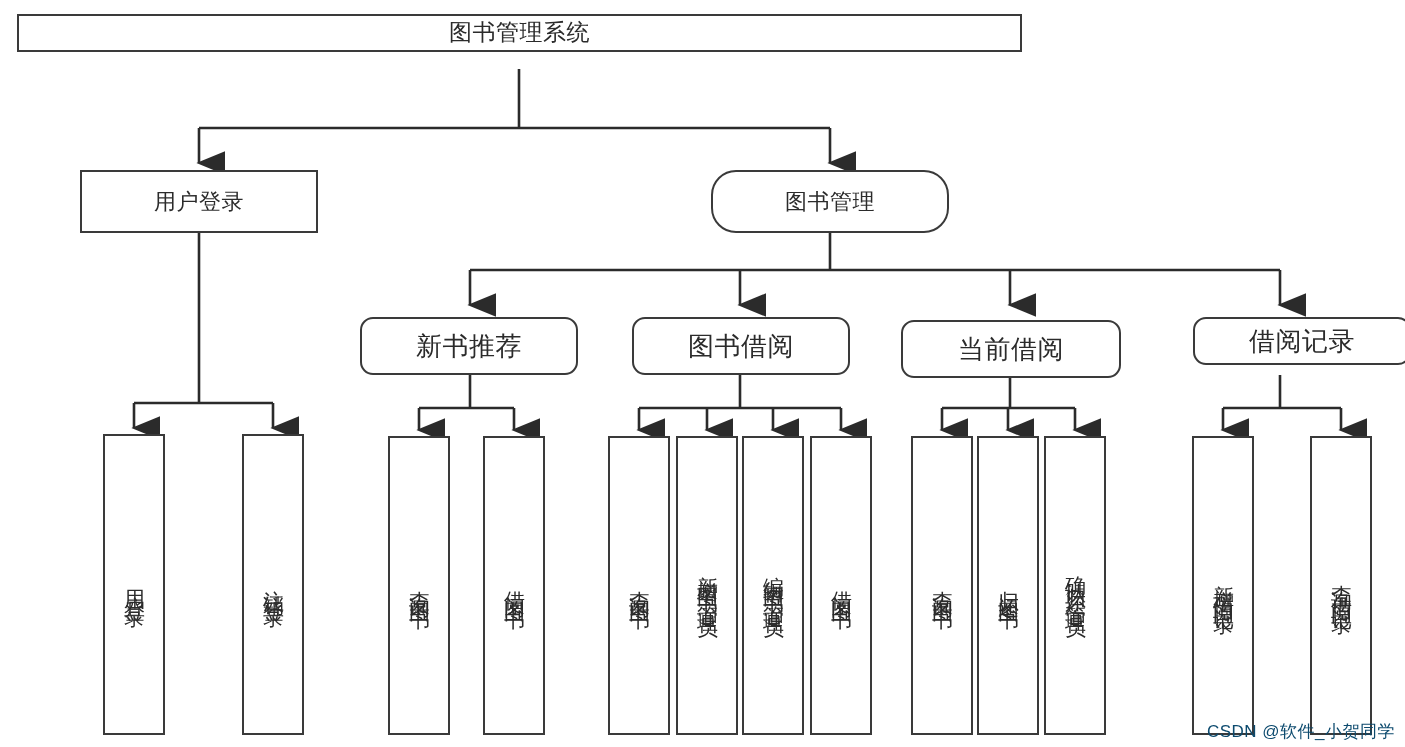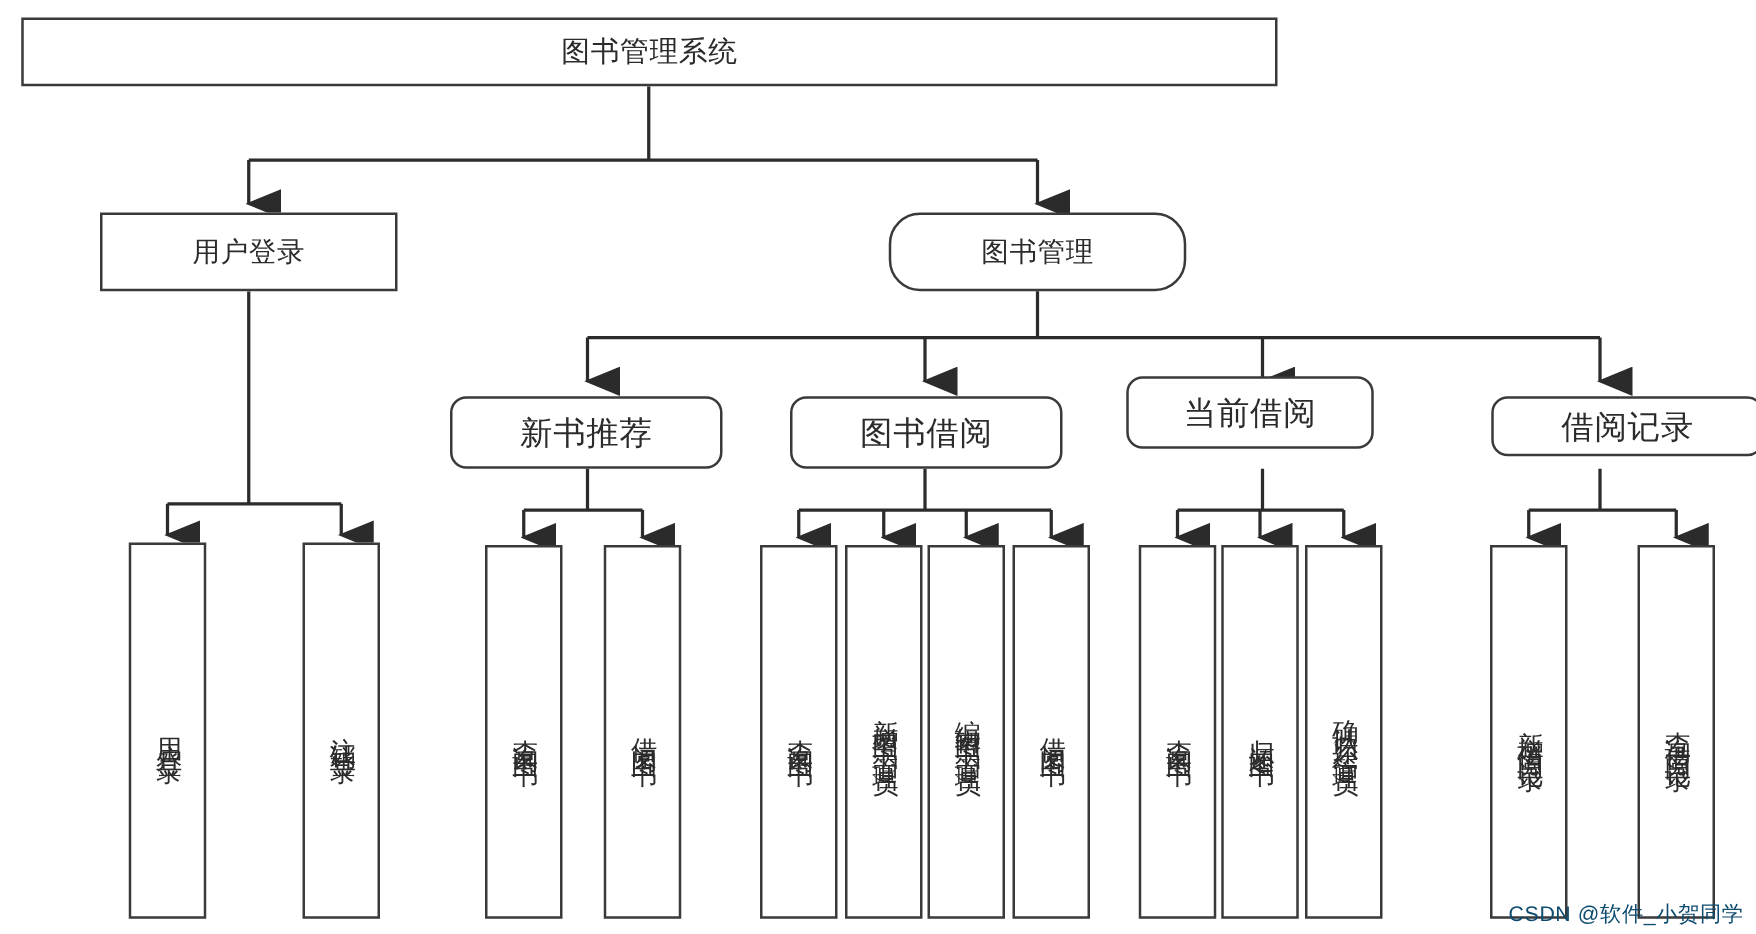--- a/index.html
+++ b/index.html
@@ -130,38 +130,38 @@
       <path d="M 1008 408 L 1008 430" marker-end="url(#arrow)"></path>
       <path d="M 1075 408 L 1075 430" marker-end="url(#arrow)"></path>
 
       <path d="M 1280 375 L 1280 408"></path>
       <path d="M 1223 408 L 1341 408"></path>
       <path d="M 1223 408 L 1223 430" marker-end="url(#arrow)"></path>
       <path d="M 1341 408 L 1341 430" marker-end="url(#arrow)"></path>
     </g>
   </svg>
 
-  <div class="node root" style="left:17px; top:14px; width:1005px; height:55px;">
+  <div class="node root" style="left:17px; top:14px; width:1005px; height:38px;">
     <span class="node-label">图书管理系统</span>
   </div>
 
   <div class="node level1" style="left:80px; top:170px; width:238px; height:63px;">
     <span class="node-label">用户登录</span>
   </div>
   <div class="node level1" style="left:711px; top:170px; width:238px; height:63px;border-radius:25px;">
     <span class="node-label">图书管理</span>
   </div>
 
   <div class="node level2" style="left:360px; top:317px; width:218px; height:58px;">
     <span class="node-label">新书推荐</span>
   </div>
   <div class="node level2" style="left:632px; top:317px; width:218px; height:58px;text-align:center;">
     <span class="node-label">图书借阅</span>
   </div>
-  <div class="node level2" style="left:901px; top:301px; width:198px; height:58px;align-items:center;">
+  <div class="node level2" style="left:901px; top:320px; width:220px; height:58px;align-items:center;">
     <span class="node-label">当前借阅</span>
   </div>
   <div class="node level2" style="left:1171px; top:317px; width:218px; height:48px;margin-left:22px;">
     <span class="node-label">借阅记录</span>
   </div>
 
   <div class="node leaf" style="left:103px; top:434px; width:62px; height:301px;">
     <span class="node-label">用户登录</span>
   </div>
   <div class="node leaf" style="left:242px; top:434px; width:62px; height:301px;">

